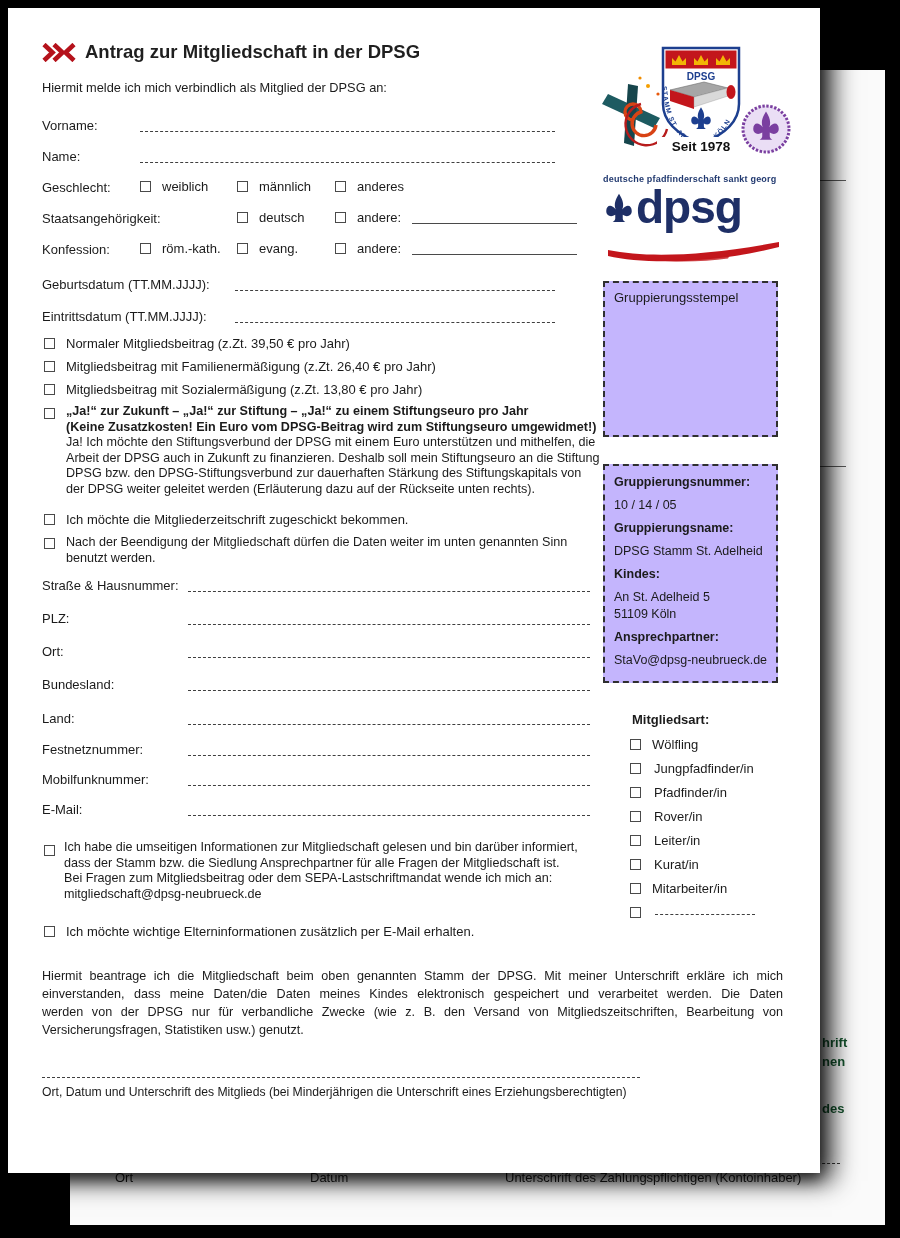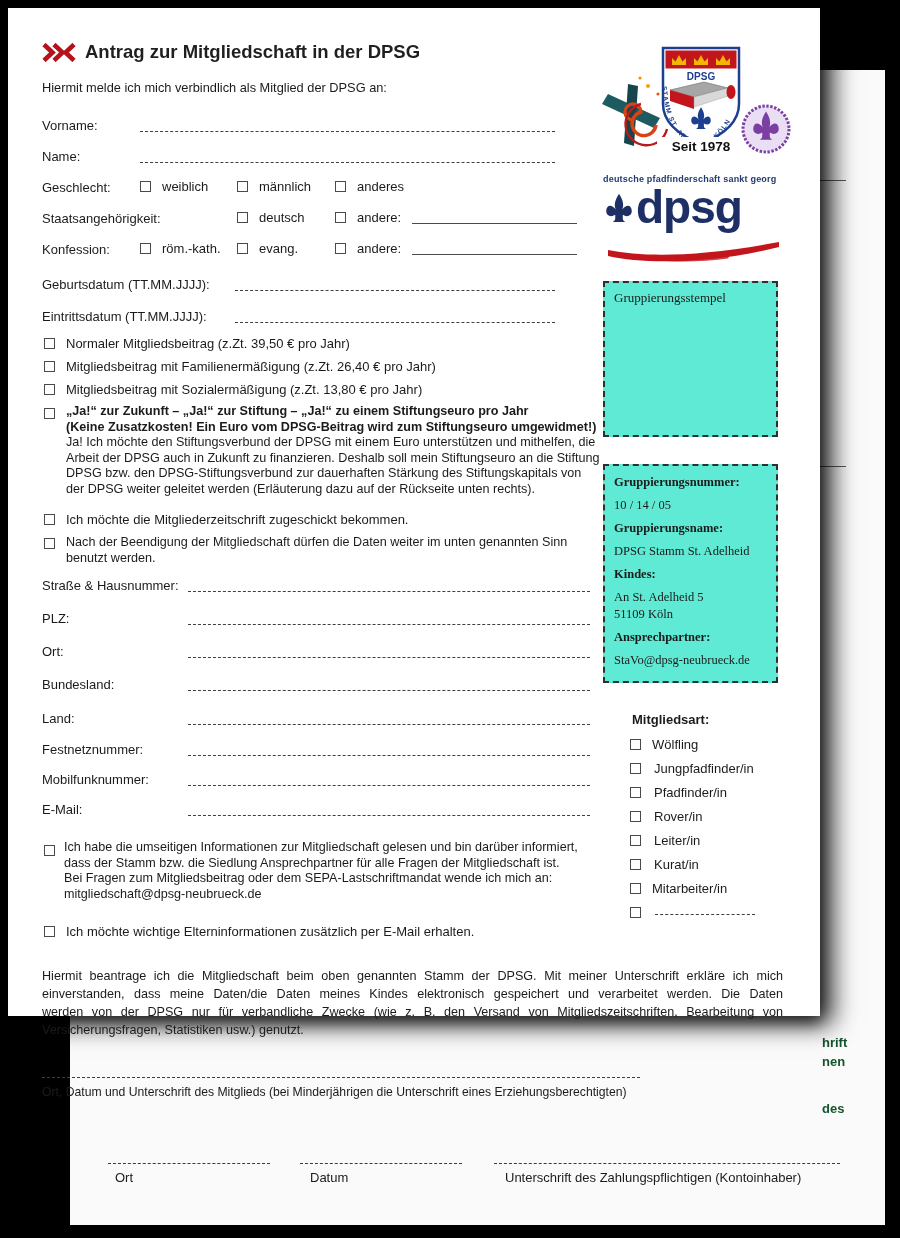--- a/index.html
+++ b/index.html
@@ -1,33 +1,33 @@
 <!DOCTYPE html>
 <html><head>
 <meta charset="utf-8">
 <style>
   html,body{margin:0;padding:0;background:#000;}
   .stage{position:relative;width:900px;height:1238px;background:#000;overflow:hidden;
          font-family:"Liberation Sans",sans-serif;color:#1b1b1b;}
   .page{position:absolute;background:#fff;}
   .page2{left:70px;top:70px;width:815px;height:1155px;background:#fafafa;z-index:1;}
-  .page1{left:8px;top:8px;width:812px;height:1008px;z-index:2;
+  .page1{left:8px;top:8px;width:812px;height:1165px;z-index:2;
          box-shadow:0 6px 14px rgba(0,0,0,.55), 14px 10px 24px -2px rgba(0,0,0,.85);}
   .lbl{position:absolute;font-size:13px;white-space:nowrap;color:#1b1b1b;}
   .b{font-weight:700;}
   .dline{position:absolute;height:0;border-bottom:1.4px dashed #3f3f3f;}
   .sline{display:inline-block;height:11px;border-bottom:1px solid #4a4a4a;}
   .cb{display:inline-block;width:9px;height:9px;border:1.2px solid #4a4a4a;background:#fff;flex:none;}
   .cbx{position:absolute;width:9px;height:9px;border:1.2px solid #4a4a4a;background:#fff;}
   .opt{position:absolute;display:flex;align-items:center;gap:11px;font-size:13px;white-space:nowrap;}
   .blk{position:absolute;font-size:12.6px;line-height:15.5px;}
   .blk div{white-space:nowrap;}
   .titlebar{position:absolute;left:34px;top:33px;display:flex;align-items:center;}
   .title{font-size:18.5px;font-weight:700;color:#1f1f1f;margin-left:9px;white-space:nowrap;}
-  .dashbox{position:absolute;border:2px dashed #2f2f2f;background:#5eead4;box-sizing:border-box;font-family:Liberation Serif, serif;}
+  .dashbox{position:absolute;border:2px dashed #2f2f2f;background:#c4b5fd;box-sizing:border-box;}
   .stempel-lbl{padding:7px 9px;font-size:13px;}
   .infobox{padding:8px 9px;font-size:12.5px;line-height:16.5px;}
   .ib{margin:0 0 6.5px 0;white-space:nowrap;}
   .stamp{position:absolute;left:592px;top:22px;}
   .wm-tagline{position:absolute;left:595px;top:166px;font-size:9px;font-weight:700;
               letter-spacing:.2px;color:#223a70;white-space:nowrap;}
   .wm-row{position:absolute;left:596px;top:178px;display:flex;align-items:flex-start;}
   .wm-logotype{font-size:46px;font-weight:700;color:#1e2f66;line-height:.92;letter-spacing:-1px;margin-left:2px;}
   .swoosh{position:absolute;left:600px;top:233px;}
   .decl{position:absolute;left:34px;top:959px;width:741px;font-size:12.6px;line-height:18px;}

